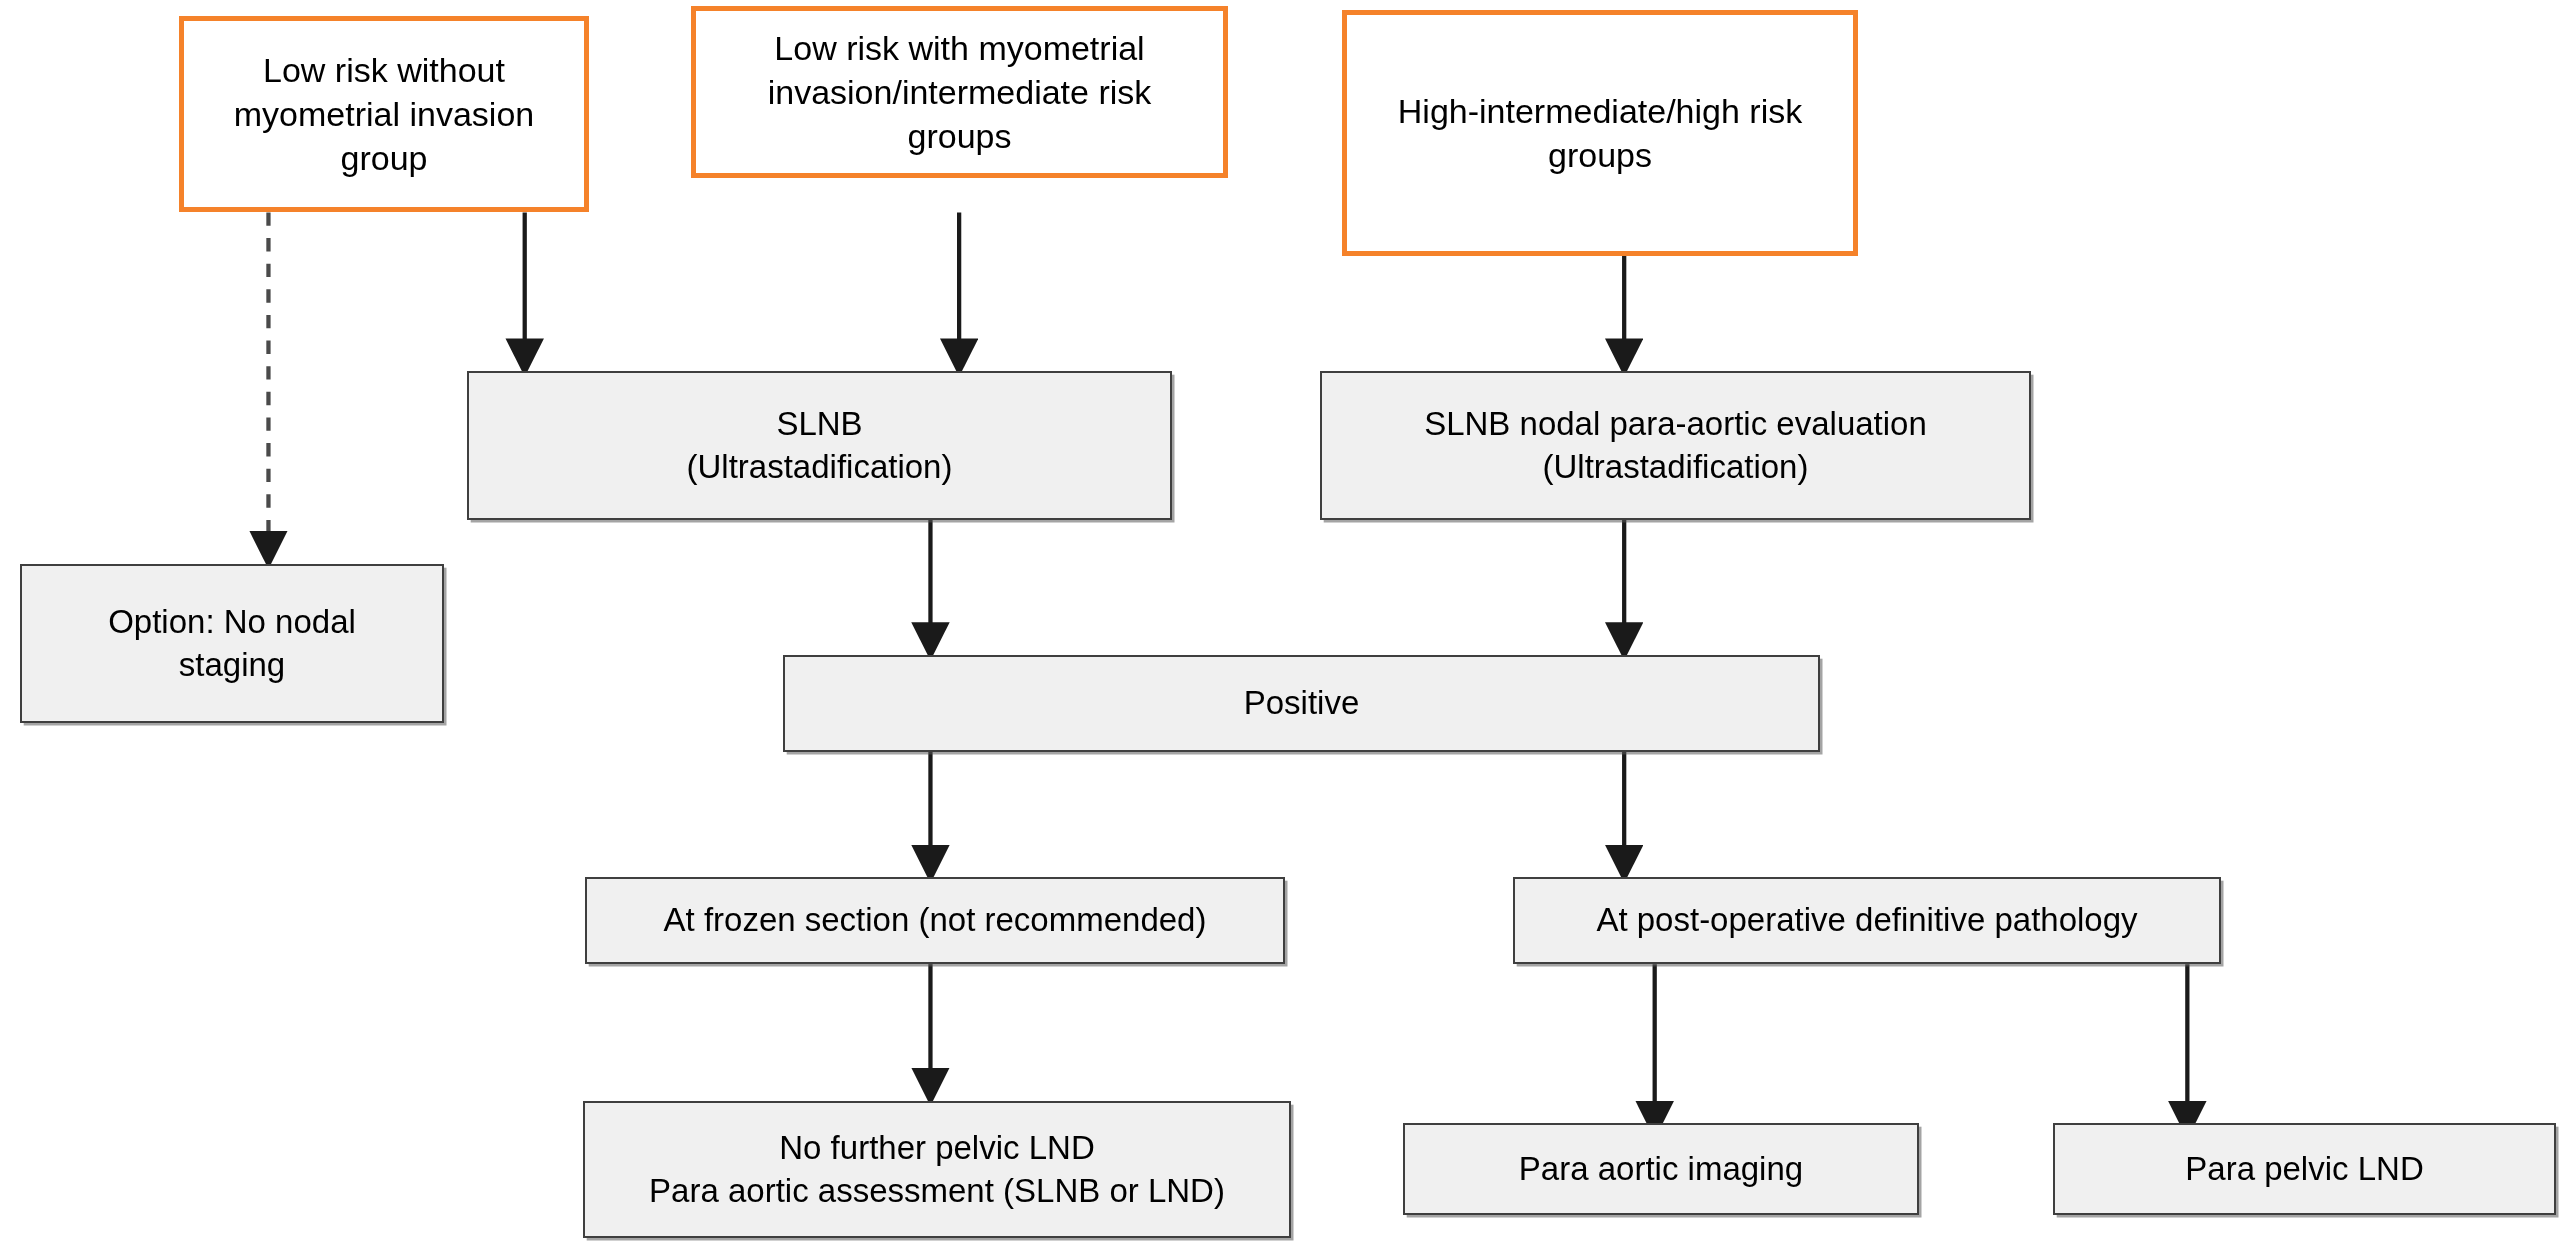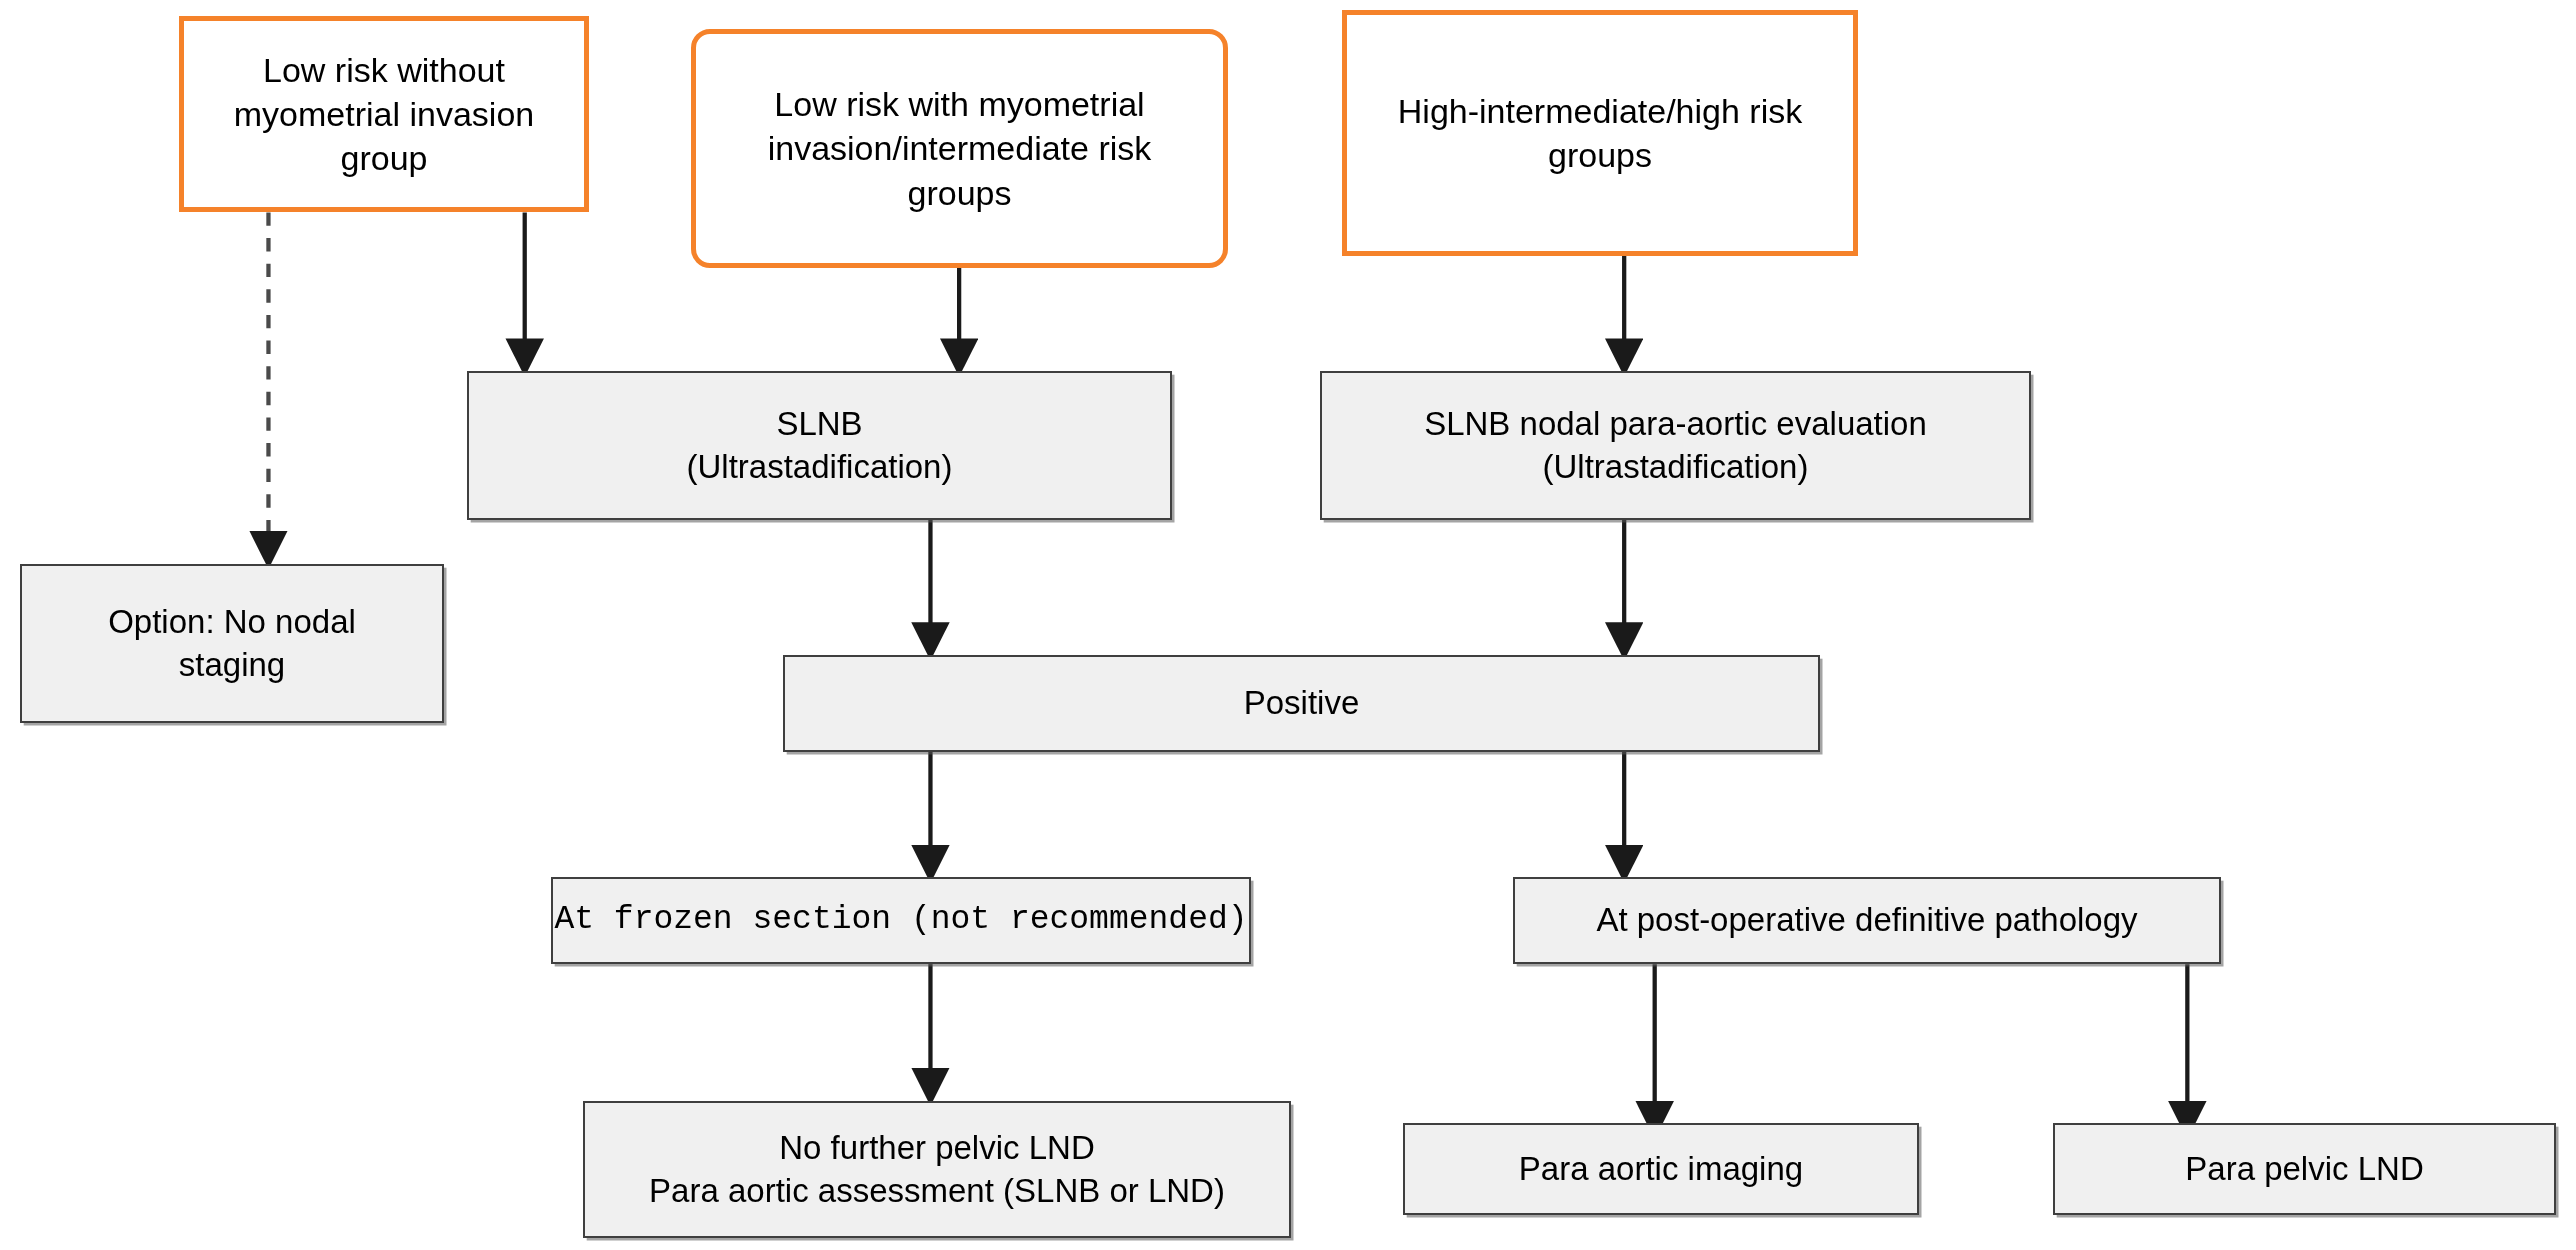--- a/index.html
+++ b/index.html
@@ -102,39 +102,39 @@
 
     <g>
       <line x1="3585" y1="1580" x2="3585" y2="1815" stroke="#1a1a1a" stroke-width="7" marker-end="url(#arrowhead)"></line>
     </g>
   </svg>
 
   <div class="node node-risk" style="left:179px; top:16px; width:410px; height:196px;">Low risk without
 myometrial invasion
 group</div>
 
-  <div class="node node-risk" style="left:691px; top:29px; width:537px; height:239px;border-radius:19px;">Low risk with myometrial
+  <div class="node node-risk" style="left:691px; top:6px; width:537px; height:172px;">Low risk with myometrial
 invasion/intermediate risk
 groups</div>
 
   <div class="node node-risk" style="left:1342px; top:9.8px; width:516px; height:246px;">High-intermediate/high risk
 groups</div>
 
   <div class="node node-step" style="left:20px; top:564px; width:424px; height:159px;">Option: No nodal
 staging</div>
 
   <div class="node node-step" style="left:467px; top:371px; width:705px; height:149px;">SLNB
 (Ultrastadification)</div>
 
   <div class="node node-step" style="left:1320px; top:371px; width:711px; height:149px;">SLNB nodal para-aortic evaluation
 (Ultrastadification)</div>
 
   <div class="node node-step" style="left:783px; top:655px; width:1037px; height:97px;">Positive</div>
 
-  <div class="node node-step" style="left:551px; top:877px; width:700px; height:87px;font-family:Liberation Mono, monospace;">At frozen section (not recommended)</div>
+  <div class="node node-step" style="left:585px; top:877px; width:700px; height:87px;">At frozen section (not recommended)</div>
 
   <div class="node node-step" style="left:1513px; top:877px; width:708px; height:87px;">At post-operative definitive pathology</div>
 
   <div class="node node-step" style="left:583px; top:1101px; width:708px; height:137px;">No further pelvic LND
 Para aortic assessment (SLNB or LND)</div>
 
   <div class="node node-step" style="left:1403px; top:1123px; width:516px; height:92px;text-align:center;">Para aortic imaging</div>
 
   <div class="node node-step" style="left:2053px; top:1123px; width:503px; height:92px;">Para pelvic LND</div>
 

